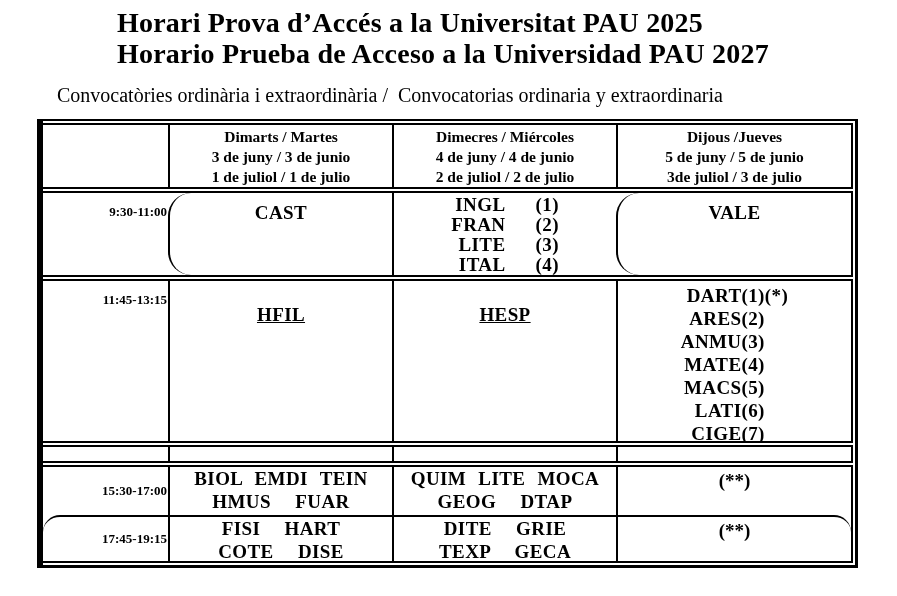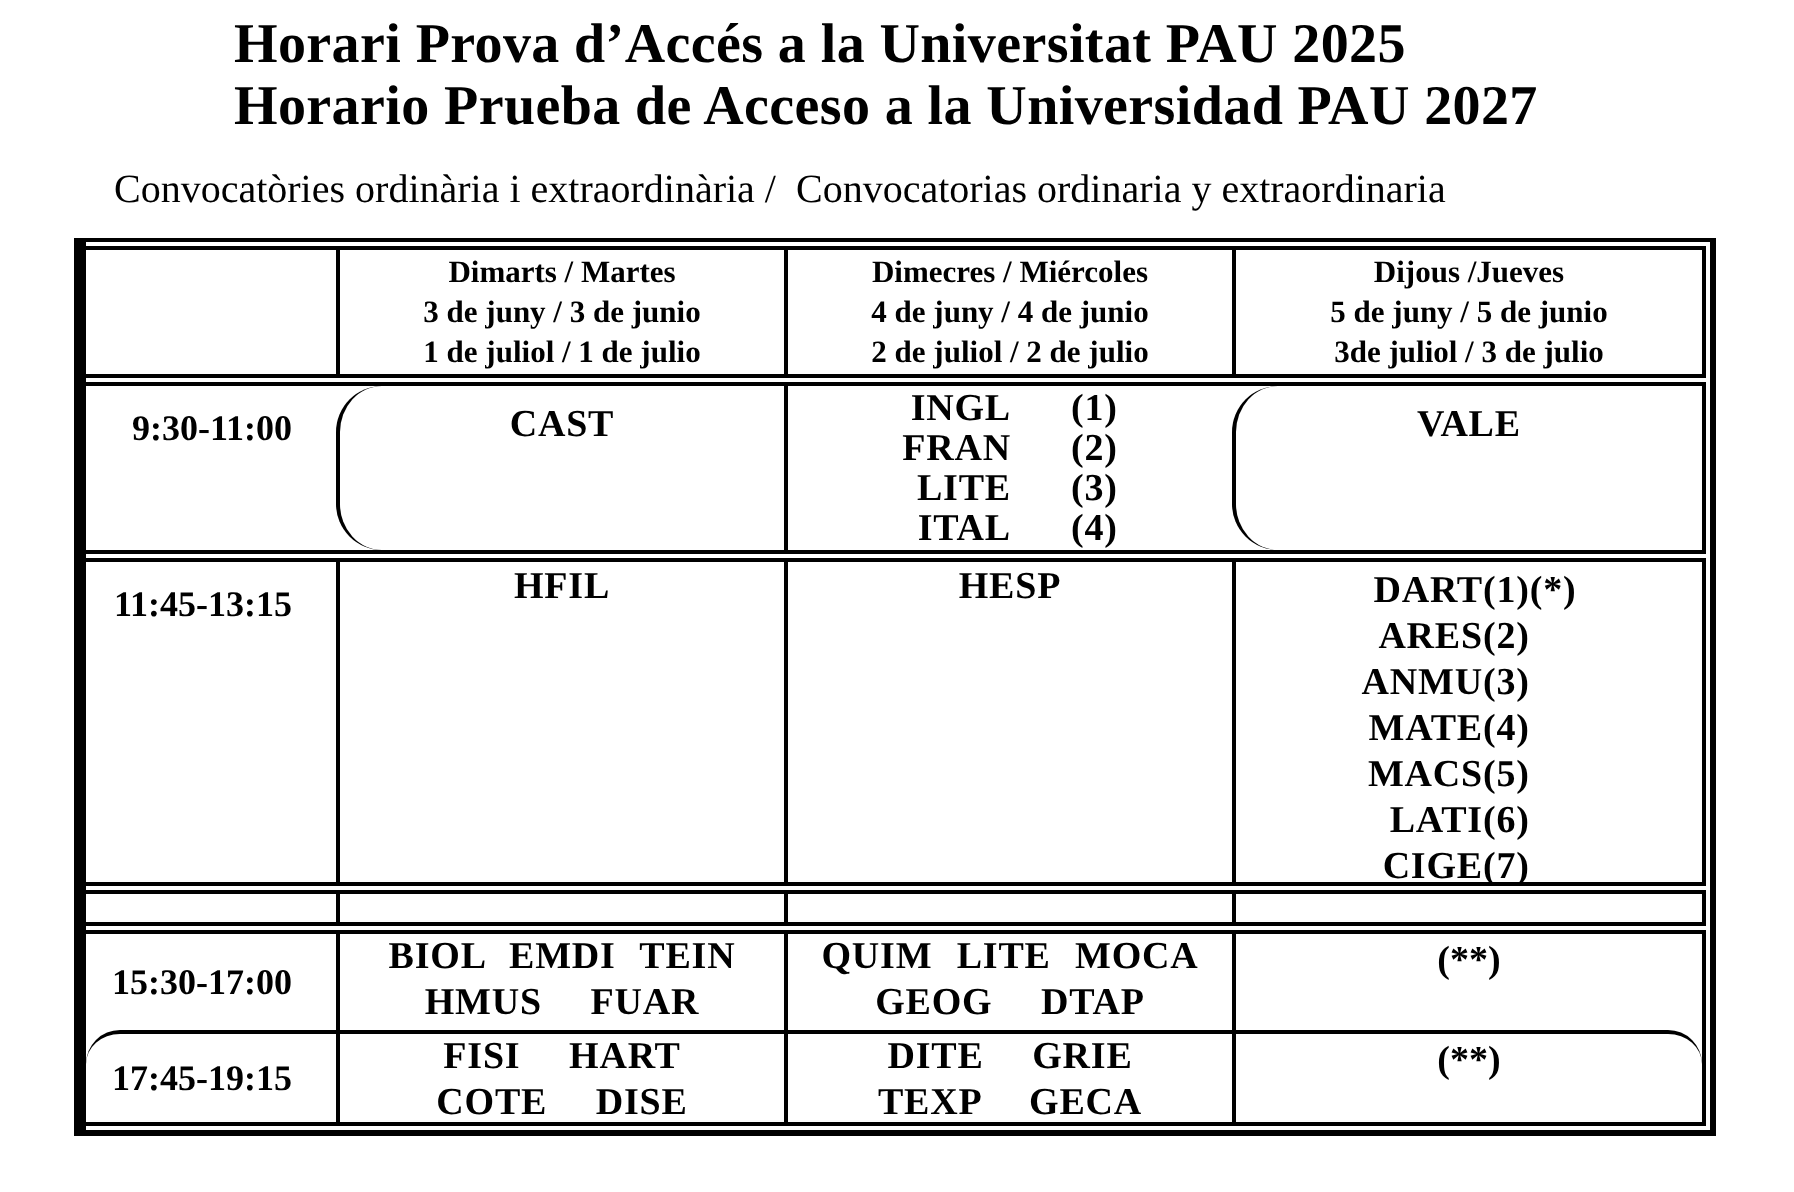--- a/index.html
+++ b/index.html
@@ -64,36 +64,36 @@
     font-weight: bold;
     font-size: 15.5px;
     line-height: 20px;
     text-align: center;
     padding-top: 2px;
   }
 
   
   .time {
     font-weight: bold;
-    font-size: 18px;
+    font-size: 13px;
     text-align: right;
-    padding-right: 22px;
+    padding-right: 1px;
   }
   .time.top { padding-top: 11px; }
   .time.mid { display: flex; align-items: center; justify-content: flex-end; }
 
   
   .subj {
     font-weight: bold;
     font-size: 19px;
     text-align: center;
     letter-spacing: 0.4px;
   }
   .pt9  { padding-top: 9px; border-radius: 23px; }
-  .pt15 { padding-top: 2px; }
+  .pt15 { padding-top: 23px; text-decoration: underline; }
 
   
   .pairs {
     display: grid;
     justify-content: center;
     font-weight: bold;
     font-size: 19px;
     letter-spacing: 0.4px;
     padding-top: 2px;
   }

